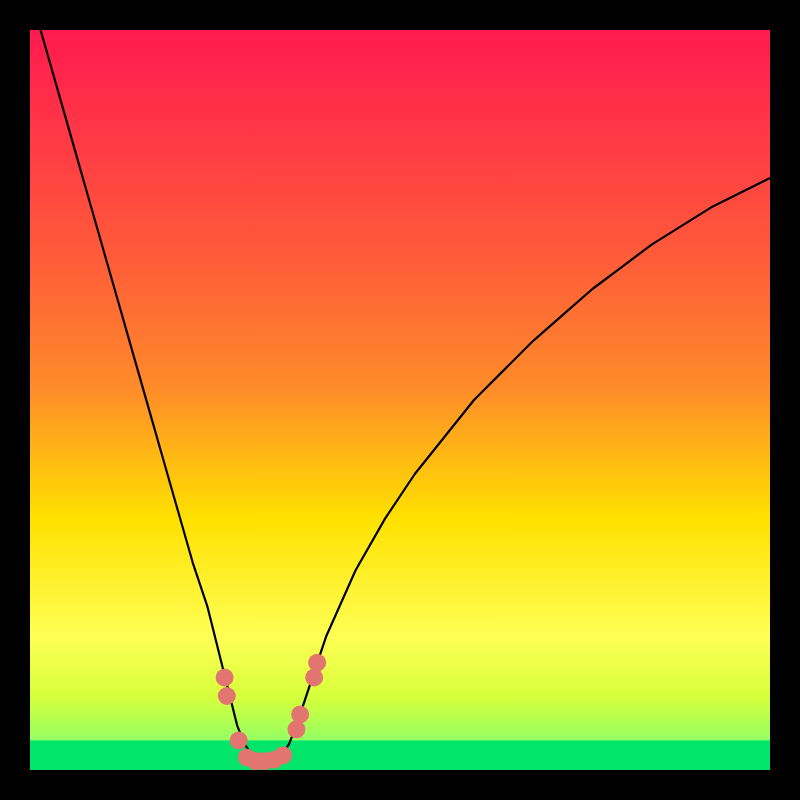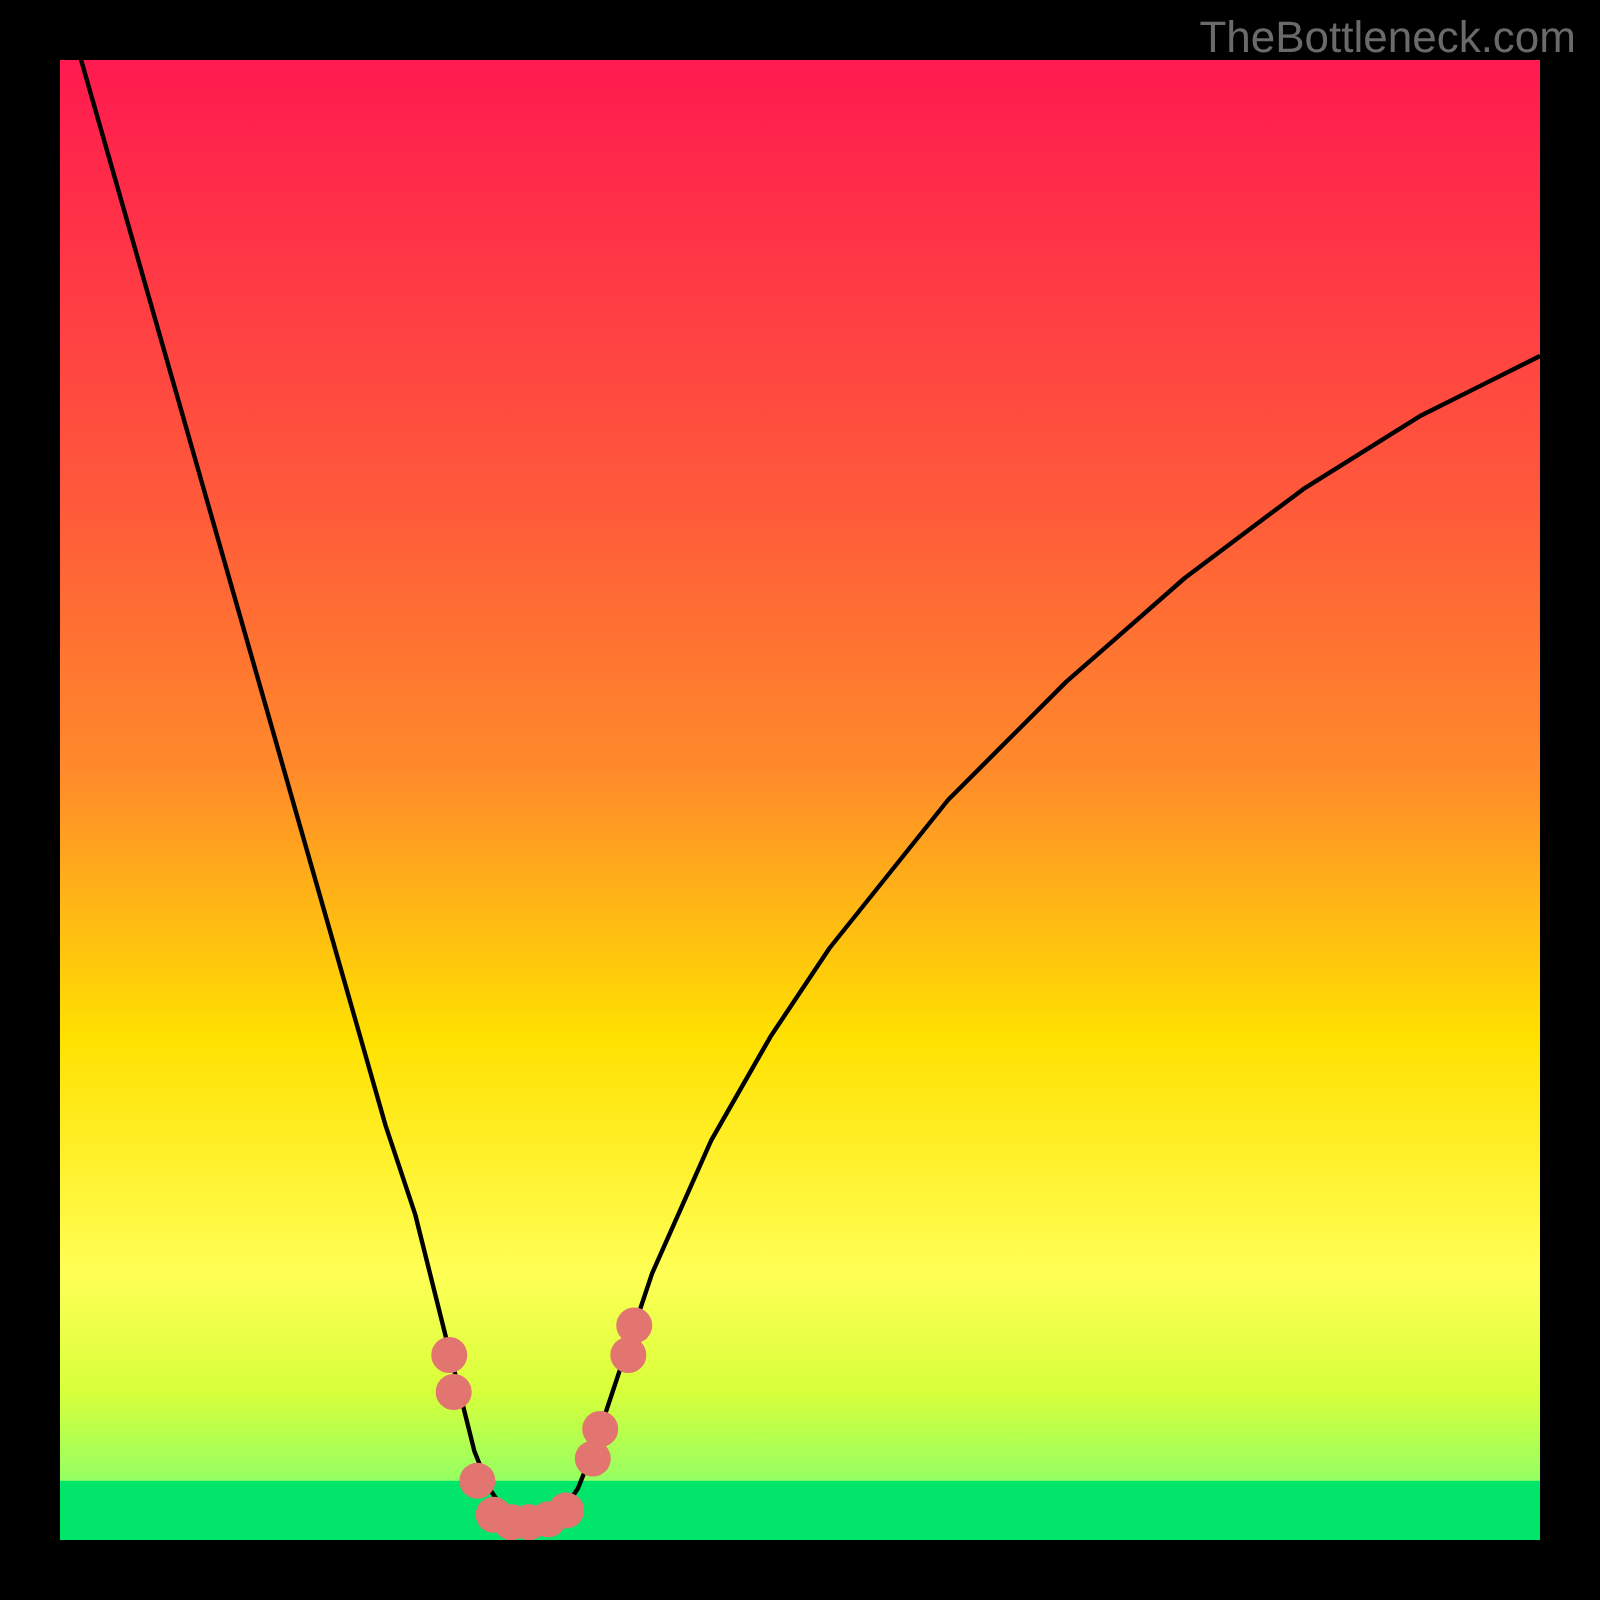--- a/index.html
+++ b/index.html
@@ -34,21 +34,20 @@
     font-weight: 500;
     font-family: Arial, sans-serif;
     z-index: 10;
   }
   svg { display: block; }
 </style>
 </head>
 <body>
 
 <div class="frame">
-  <div class="watermark">TheBottleneck.com</div>
   <div class="plot">
     <svg id="chart-svg" width="740" height="740" viewBox="0 0 740 740">
         <defs>
           <linearGradient id="bg-grad" x1="0" y1="0" x2="0" y2="1">
             <stop offset="0%" stop-color="#ff1a4f"></stop>
             <stop offset="30%" stop-color="#ff5a3a"></stop>
             <stop offset="48%" stop-color="#ff8a2a"></stop>
             <stop offset="66%" stop-color="#ffe100"></stop>
             <stop offset="82%" stop-color="#ffff55"></stop>
             <stop offset="90%" stop-color="#d7ff3a"></stop>

